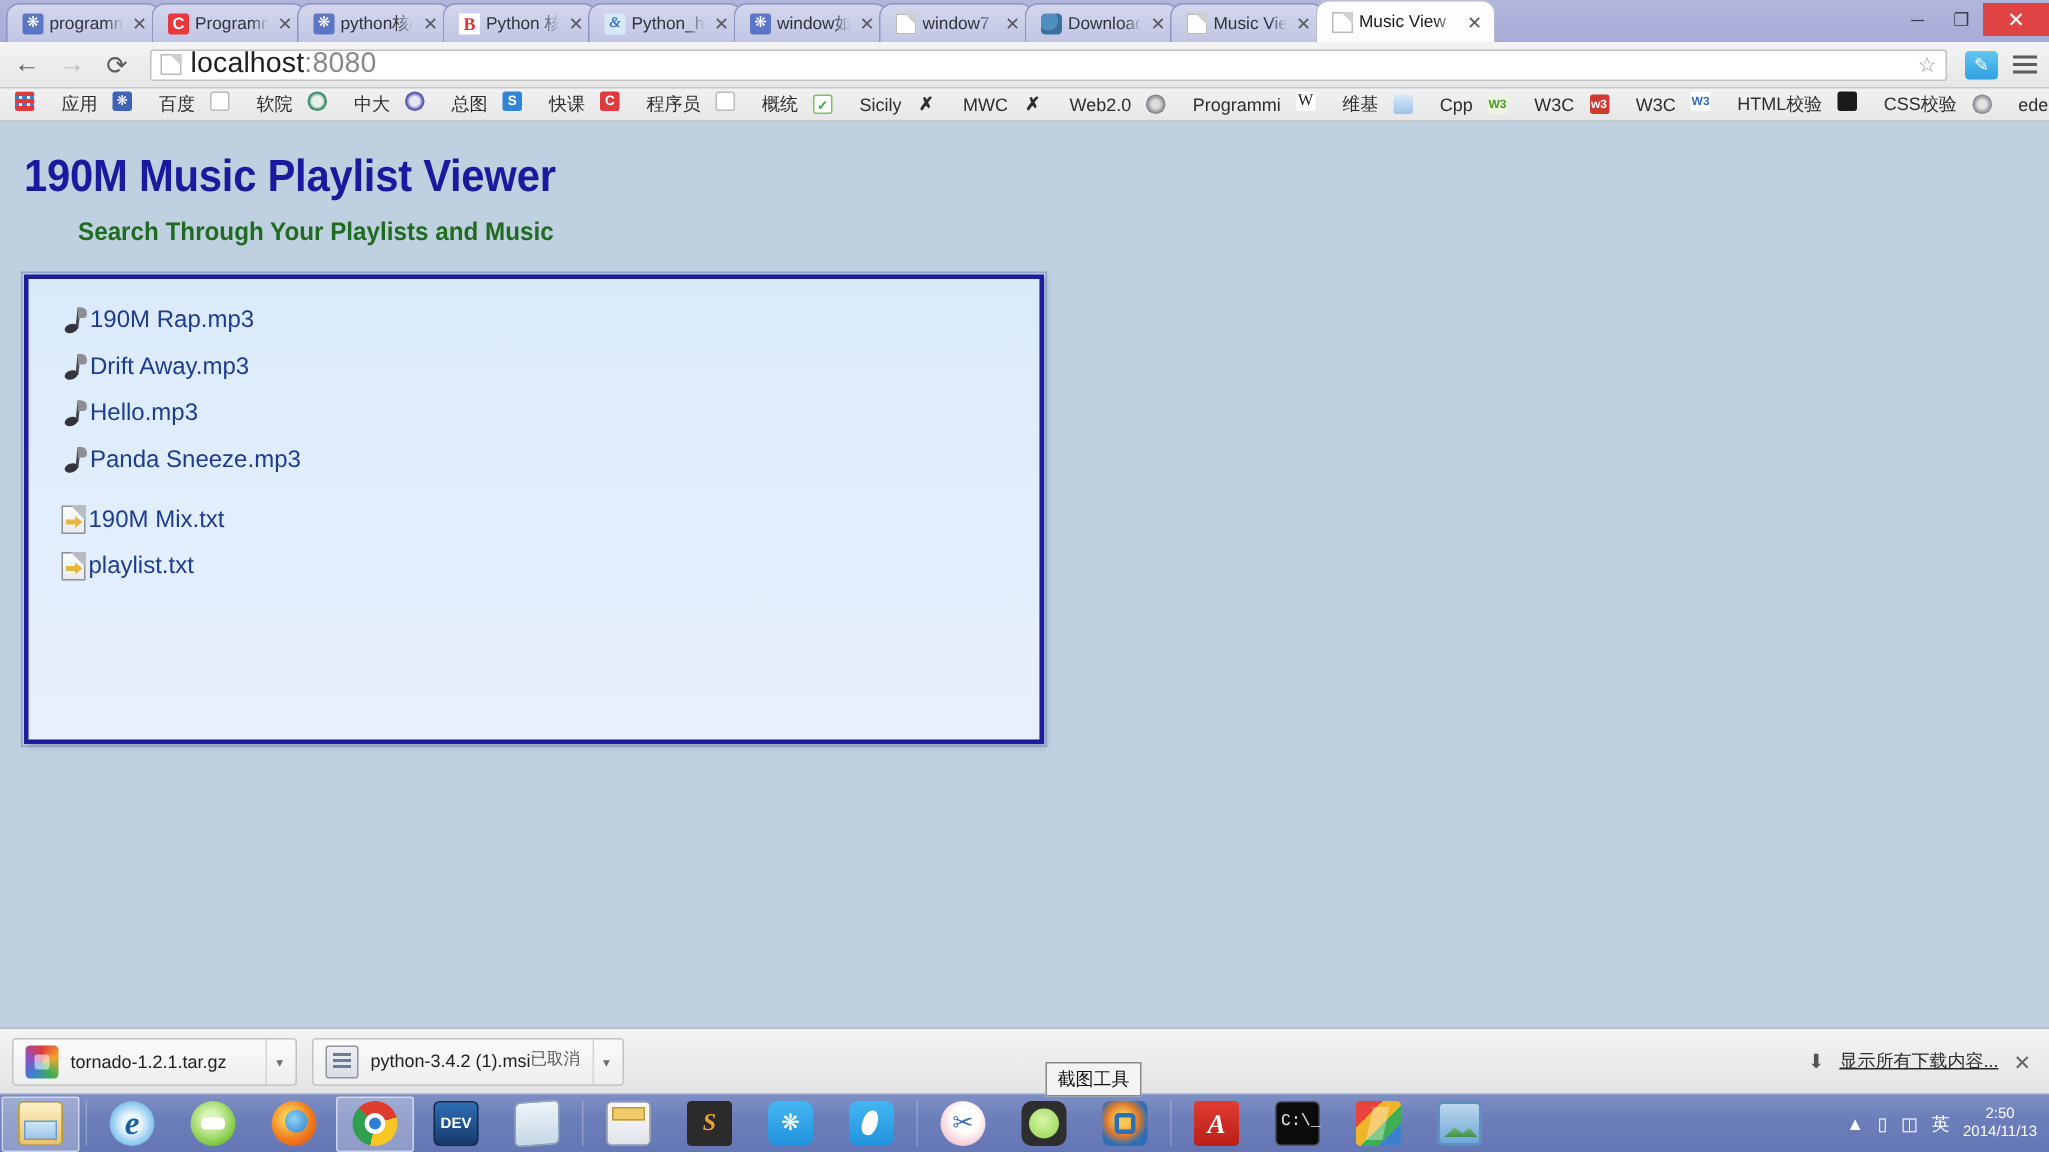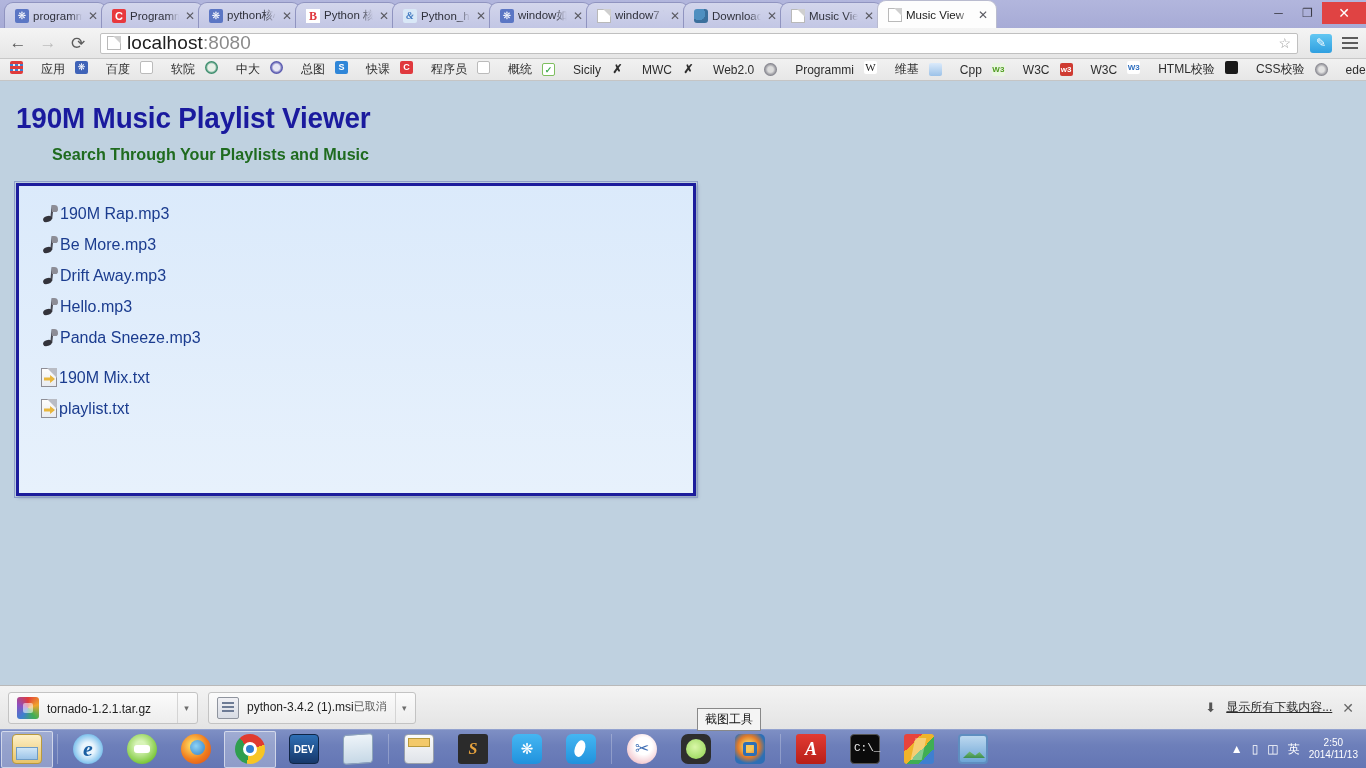--- a/index.html
+++ b/index.html
@@ -405,29 +405,20 @@
           </span>
         <span class="fname">190M Rap.mp3</span>
       </div>
       <div class="frow">
         <span class="ico-note">
             <i class="sheet"></i>
             <i class="stem"></i>
             <i class="flag"></i>
             <i class="head"></i>
           </span>
-        <span class="fname">Be More.mp3</span>
-      </div>
-      <div class="frow">
-        <span class="ico-note">
-            <i class="sheet"></i>
-            <i class="stem"></i>
-            <i class="flag"></i>
-            <i class="head"></i>
-          </span>
         <span class="fname">Drift Away.mp3</span>
       </div>
       <div class="frow">
         <span class="ico-note">
             <i class="sheet"></i>
             <i class="stem"></i>
             <i class="flag"></i>
             <i class="head"></i>
           </span>
         <span class="fname">Hello.mp3</span>

